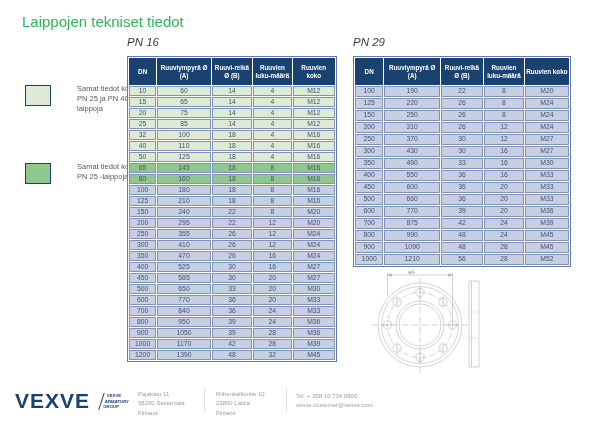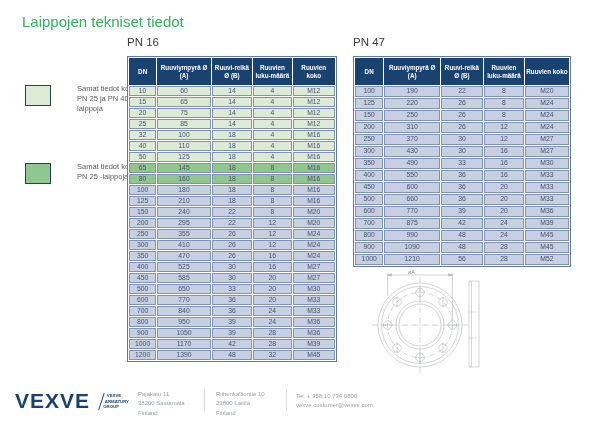--- a/index.html
+++ b/index.html
@@ -1,20 +1,20 @@
 <!DOCTYPE html>
 <html style="--navy: #1a4270; --title-green: #2fb457; --row-green-light: #dcead6; --row-green-mid: #90c78f; --row-blue: #c7cfe2; --cell-text: #44536e; --cell-border: #8092b6;"><head>
 <meta charset="utf-8">
 <style>
   html,body{margin:0;padding:0;background:#e8e8e8;}
   .page{position:relative;width:600px;height:425px;background:#ffffff;overflow:hidden;
         font-family:"Liberation Sans",sans-serif;}
   .title{position:absolute;left:22px;top:13px;margin:0;font-size:15px;font-weight:500;
          color:var(--title-green);}
-  .section-label{position:absolute;top:36px;font-size:11.5px;color:#3a3a3a;}
+  .section-label{position:absolute;top:36px;font-size:11.5px;color:#3a3a3a;font-style:italic;}
   .l16{left:127px;} .l25{left:353px;}
 
   
   .legend-item{position:absolute;left:25px;}
   .li1{top:85px;} .li2{top:163px;}
   .swatch{position:absolute;left:0;top:0;width:24px;height:19px;border:1px solid var(--navy);display:inline-block;}
   .s1{background:var(--row-green-light);} .s2{background:var(--row-green-mid);}
   .legend-label{position:absolute;left:52px;top:-1px;width:82px;font-size:7.5px;line-height:1.3;color:#595959;}
 
   
@@ -47,21 +47,21 @@
   .sep1{left:204px;} .sep2{left:286px;}
 </style>
 </head>
 <body>
 
 <div class="page">
 
   <h1 class="title">Laippojen tekniset tiedot</h1>
 
   <div class="section-label l16">PN 16</div>
-  <div class="section-label l25">PN 47</div>
+  <div class="section-label l25">PN 29</div>
 
   <div class="legend-item li1">
     <span class="swatch s1"></span>
     <span class="legend-label">Samat tiedot koskevat PN 25 ja PN 40 -laippoja</span>
   </div>
   <div class="legend-item li2">
     <span class="swatch s2"></span>
     <span class="legend-label">Samat tiedot koskevat PN 25 -laippoja</span>
   </div>
 

